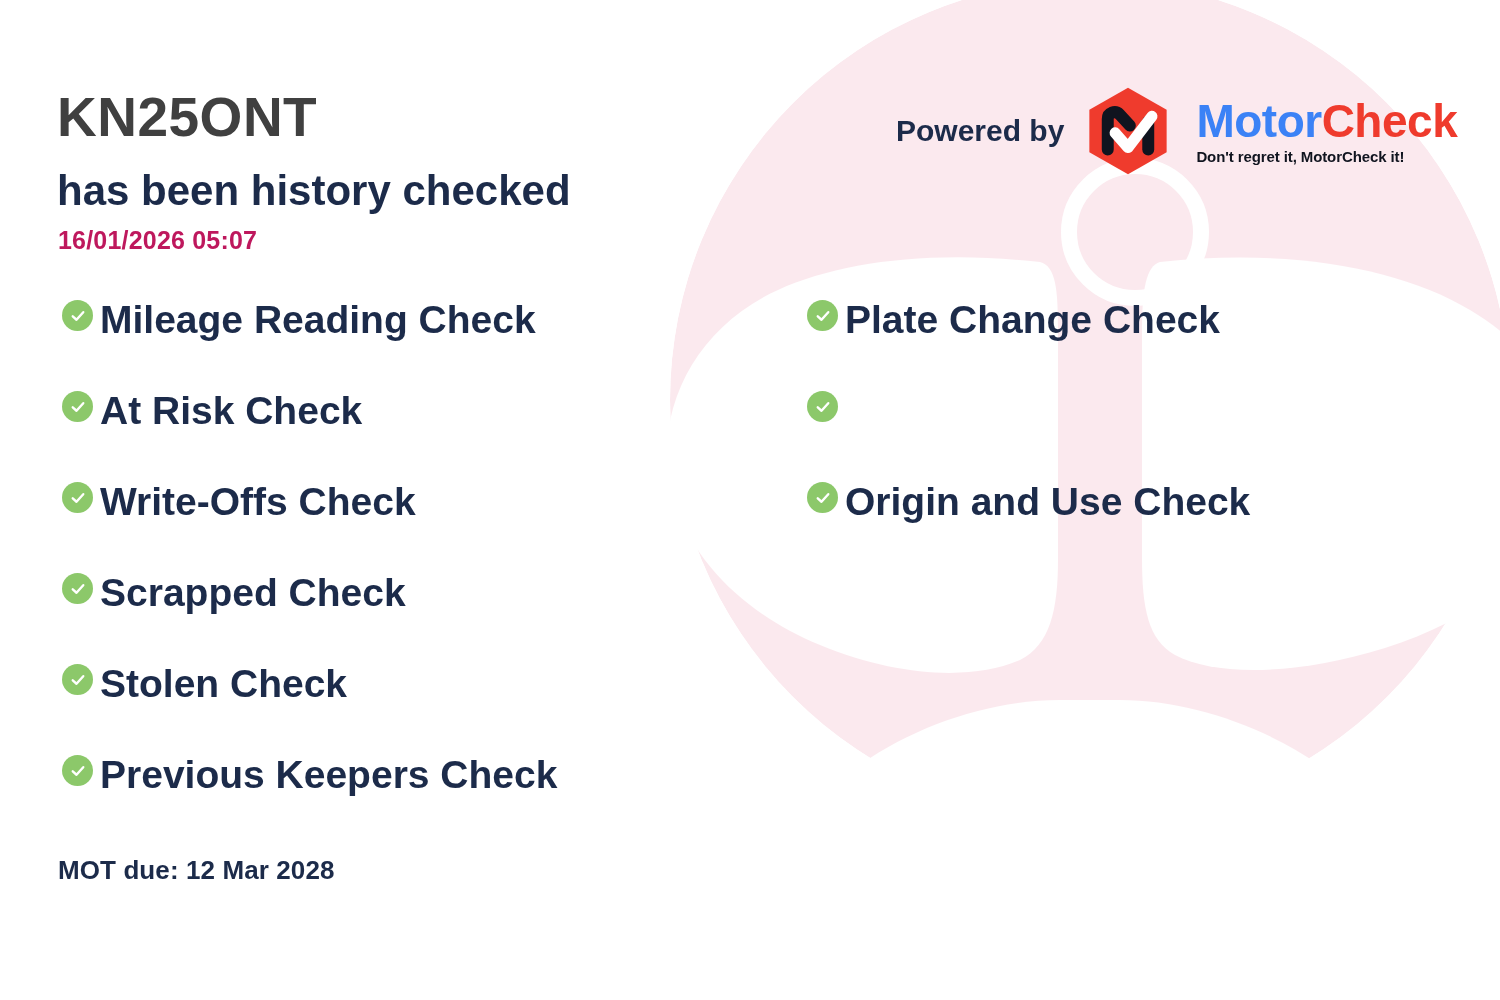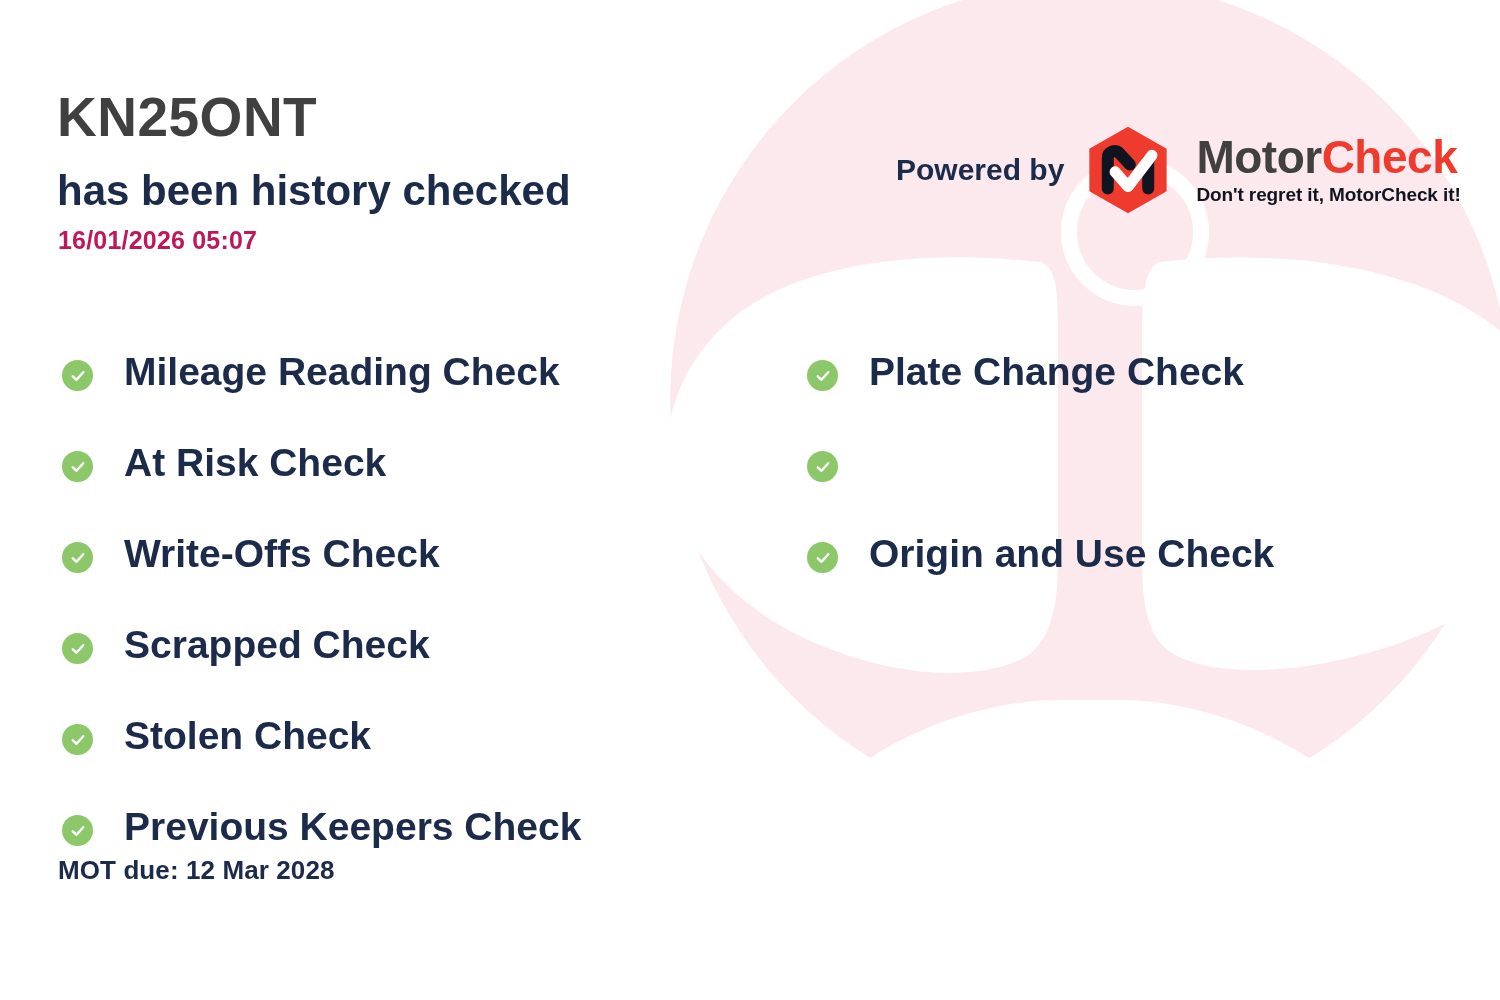--- a/index.html
+++ b/index.html
@@ -71,21 +71,20 @@
   }
   
   #powered-block {
     position: absolute;
     left: 896px;
     top: 88px;
     height: 86px;
     display: flex;
     align-items: center;
     gap: 18px;
-    margin-top: 39px;
   }
   .powered-label {
     font-size: 30px;
     font-weight: 600;
     color: #1c2b4a;
     white-space: nowrap;
   }
   .logo-mark {
     width: 92px;
     height: 92px;
@@ -99,41 +98,41 @@
     justify-content: center;
     margin-left: 4px;
   }
   .logo-wordmark {
     font-size: 46px;
     font-weight: 700;
     line-height: 1.0;
     letter-spacing: -0.5px;
     white-space: nowrap;
   }
-  .logo-wordmark .w-motor { color: #404040; }
+  .logo-wordmark .w-motor { color: #3b82f6; }
   .logo-wordmark .w-check { color: #ef3b2d; }
   .logo-tagline {
-    font-size: 19px;
+    font-size: 15px;
     font-weight: 700;
     color: #10141f;
     letter-spacing: -0.1px;
     margin-top: 4px;
     white-space: nowrap;
   }
   
   .check-col {
     position: absolute;
   }
   #col-left { left: 62px; top: 300px; width: 690px; }
   #col-right { left: 807px; top: 300px; width: 700px; }
   .check-item {
     display: flex;
-    align-items: flex-end;
+    align-items: flex-start;
     height: 91px;
-    gap: 31px;
+    gap: 7px;
   }
   .check-icon {
     flex: 0 0 auto;
     width: 31px;
     height: 31px;
     border-radius: 50%;
     background: #8cc86a;
     display: flex;
     align-items: center;
     justify-content: center;

